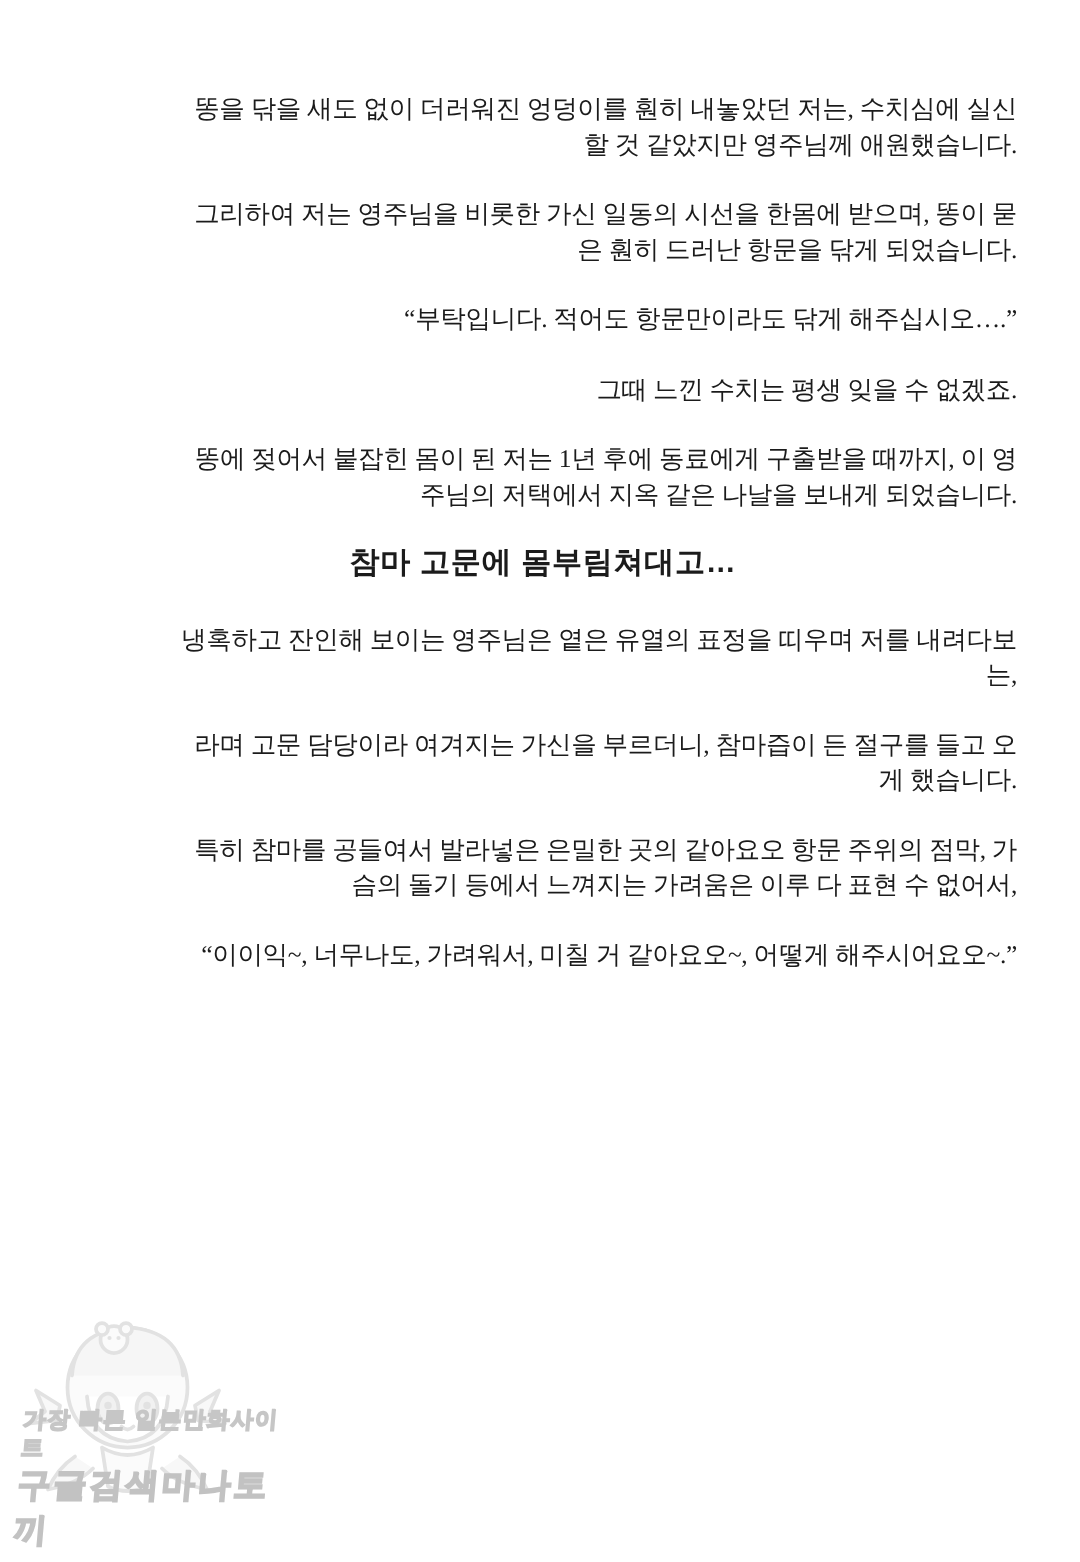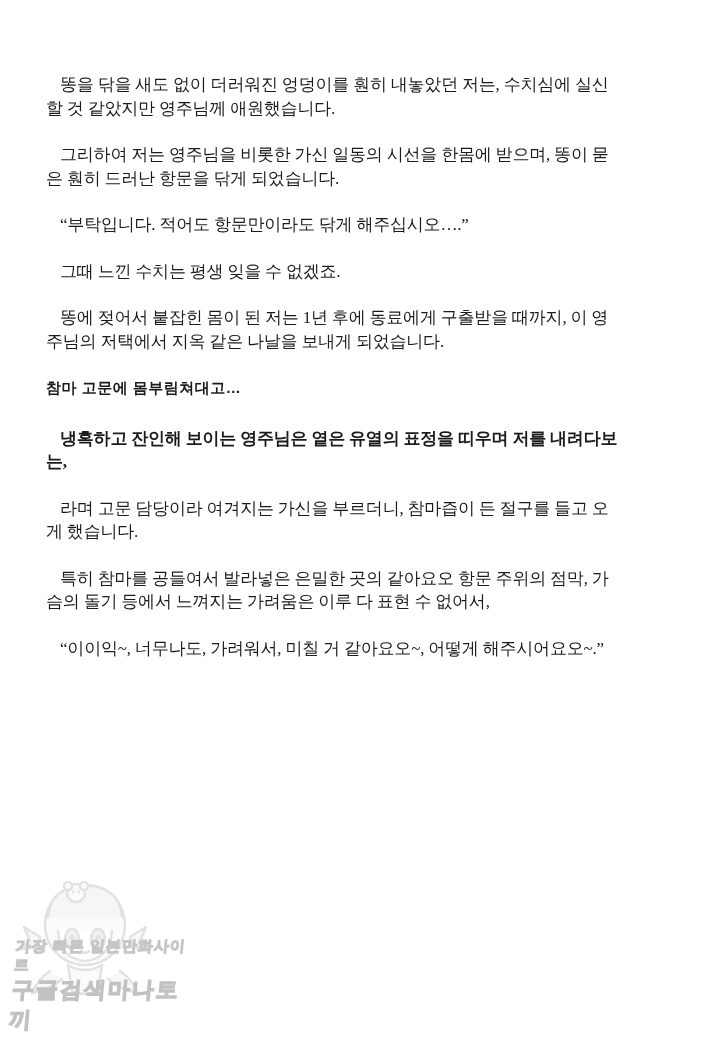--- a/index.html
+++ b/index.html
@@ -13,32 +13,34 @@
   }
   .text-body {
     position: absolute;
     top: 0; left: 0; right: 0;
     padding: 57px 42px 0 46px;
     font-size: 17px;
     line-height: 23.5px;
     letter-spacing: -0.2px;
   }
   .text-body p {
-    margin: 16px 0 23px 0;
+    margin: 4px 0 23px 0;
     text-indent: 14px;
     white-space: pre-line;
+    text-align: right;
   }
   .section-heading {
     font-family: "Liberation Sans", "DejaVu Sans", sans-serif;
     font-weight: bold;
-    font-size: 15px;
+    font-size: 20px;
     letter-spacing: 0.5px;
+    text-align: center;
     margin: 0 0 27px 0;
   }
-  .big-gap { margin-top: 90px; font-weight: bold; }
+  .big-gap { margin-top: 90px; }
 
   
   .watermark {
     position: absolute;
     left: 4px; bottom: 2px;
     width: 190px;
     pointer-events: none;
   }
   .wm-character {
     position: absolute;

